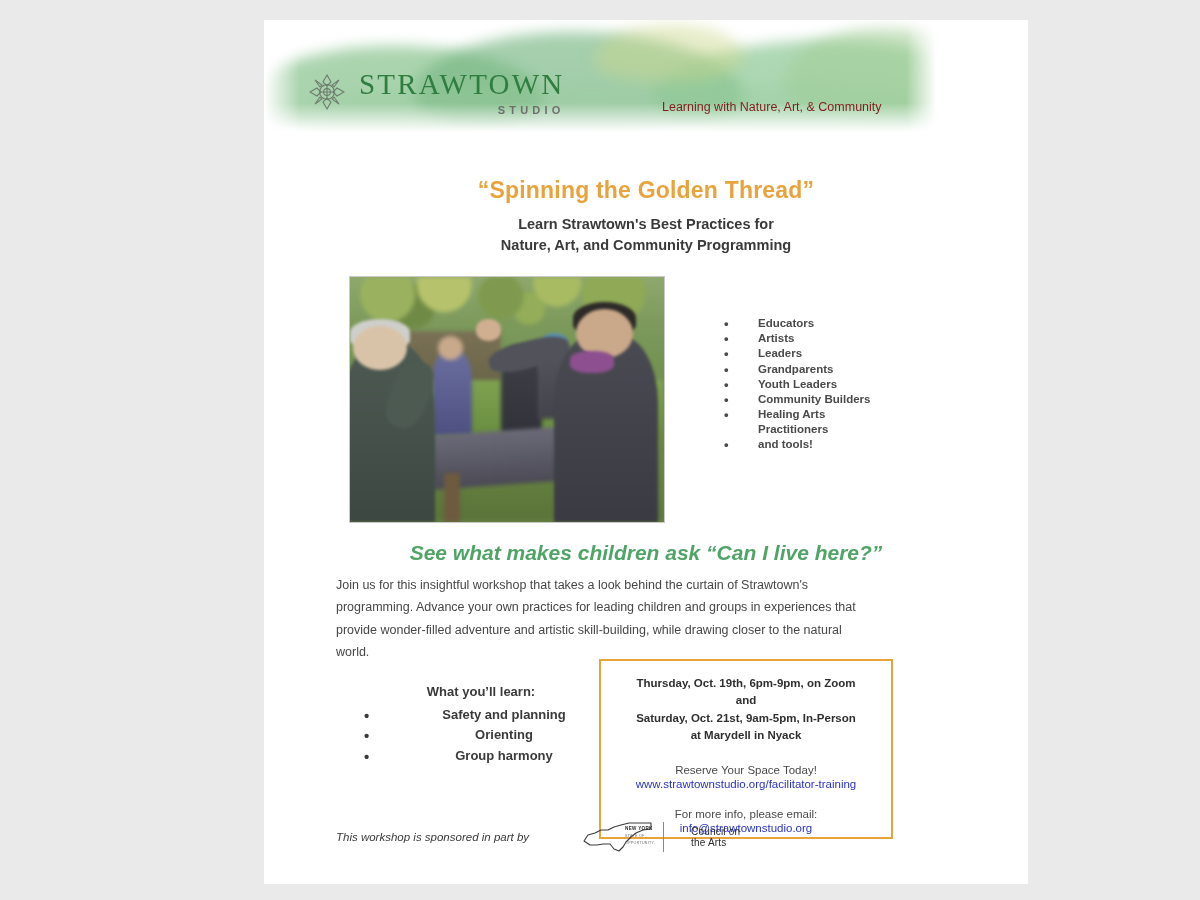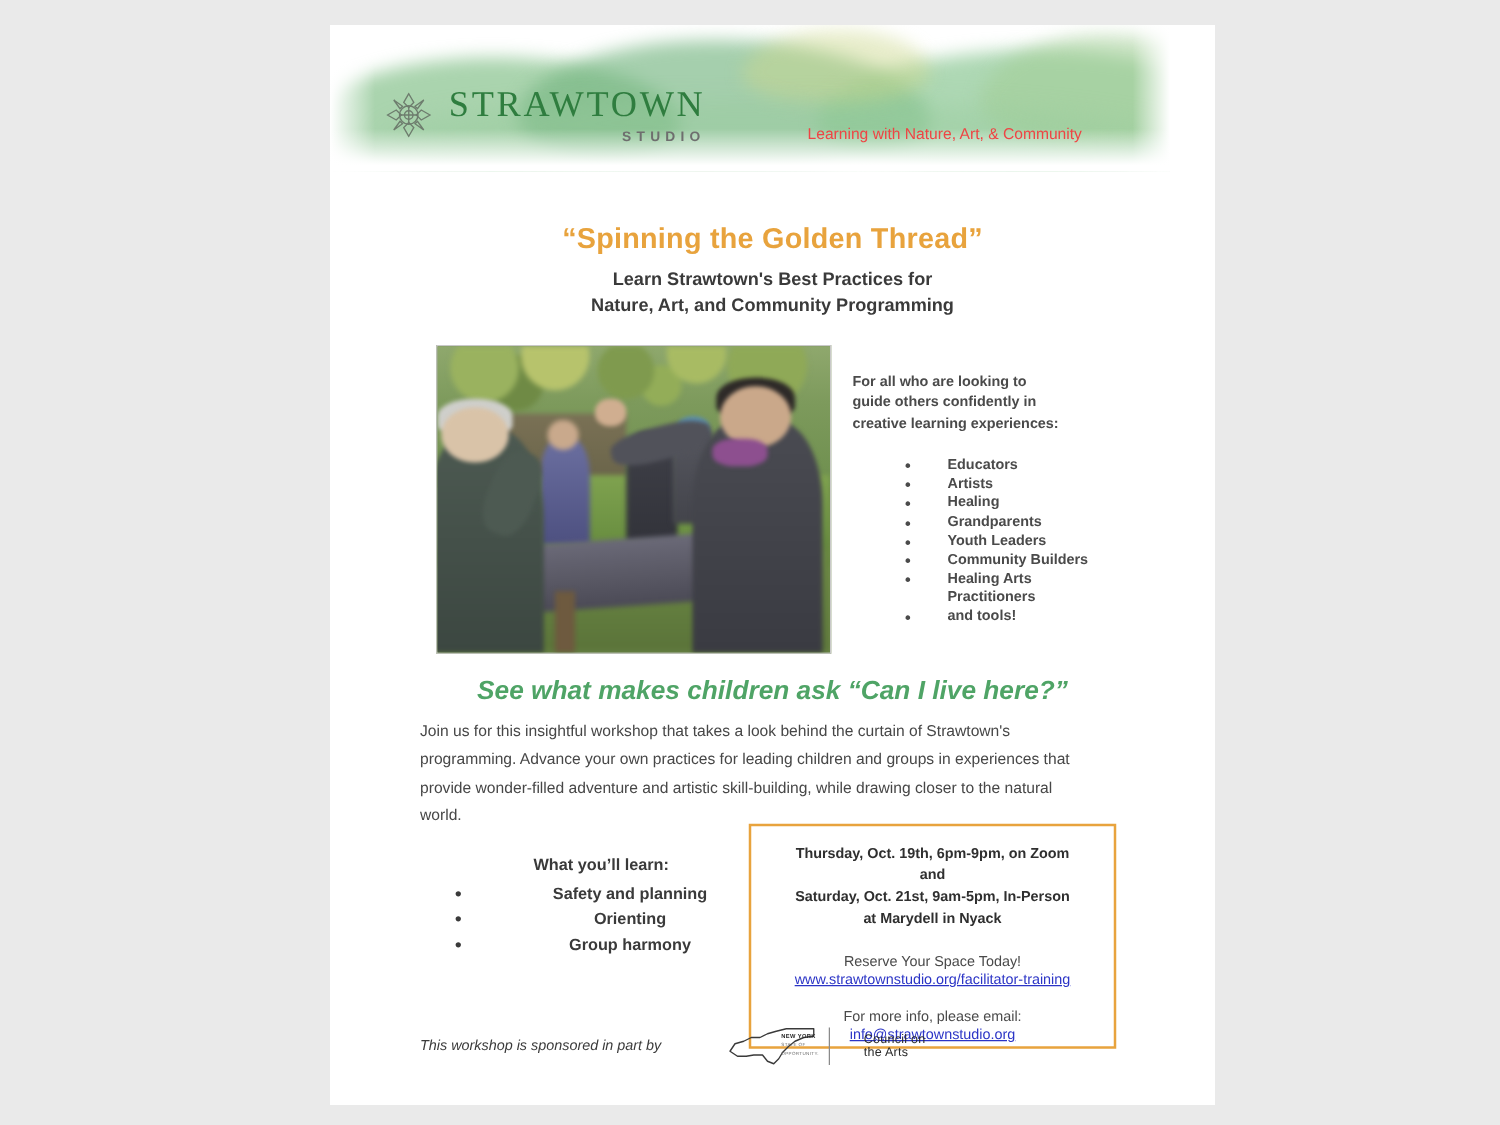--- a/index.html
+++ b/index.html
@@ -11,21 +11,21 @@
     height: 900px;
     background: #eaeaea;
     font-family: "Liberation Sans", sans-serif;
     overflow: hidden;
   }
 
   #flyer-page {
     position: absolute;
     left: 264px;
     top: 20px;
-    width: 708px;
+    width: 764px;
     height: 864px;
     background: #ffffff;
     overflow: hidden;
   }
 
   
   #header-banner {
     position: relative;
     width: 672px;
     height: 117px;
@@ -103,24 +103,24 @@
   #brand-sub {
     margin-top: 5px;
     text-align: right;
     font-size: 11px;
     letter-spacing: 4.2px;
     color: #6e6e6e;
     font-weight: bold;
   }
   #header-tagline {
     position: absolute;
-    left: 382px;
+    left: 398px;
     top: 80px;
     font-size: 12.5px;
-    color: #ef4444;
+    color: #7f1d1d;
     white-space: nowrap;
   }
 
   
   #title-block { margin-top: 40px; text-align: center; }
   #flyer-title {
     font-size: 23px;
     font-weight: bold;
     color: #e8a33d;
     letter-spacing: 0.2px;
@@ -399,21 +399,20 @@
   #info-email-label {
     margin-top: 18px;
     font-size: 11.5px;
     color: #4a4a4a;
   }
   .info-link {
     display: block;
     margin-top: 2px;
     font-size: 11.5px;
     color: #2b34c6;
-    text-decoration: underline;
     cursor: pointer;
   }
 
   
   #footer-row {
     position: absolute;
     left: 72px;
     top: 800px;
     display: flex;
     align-items: center;
@@ -528,29 +527,24 @@
       <div class="photo-layer ph-hair-left"></div>
       <div class="photo-layer ph-head-left"></div>
       <div class="photo-layer ph-arm-left"></div>
       <div class="photo-layer ph-person-right"></div>
       <div class="photo-layer ph-hair-right"></div>
       <div class="photo-layer ph-head-right"></div>
       <div class="photo-layer ph-scarf"></div>
     </div>
 
     <div id="audience-col">
-      <div id="audience-intro">
-        <div>For all who are looking to</div>
-        <div>guide others confidently in</div>
-        <div>creative learning experiences:</div>
-      </div>
       <ul id="audience-list">
         <li class="has-bullet">Educators</li>
         <li class="has-bullet">Artists</li>
-        <li class="has-bullet">Healing</li>
+        <li class="has-bullet">Leaders</li>
         <li class="has-bullet">Grandparents</li>
         <li class="has-bullet">Youth Leaders</li>
         <li class="has-bullet">Community Builders</li>
         <li class="has-bullet">Healing Arts</li>
         <li>Practitioners</li>
         <li class="has-bullet">and tools!</li>
       </ul>
     </div>
   </div>
 

